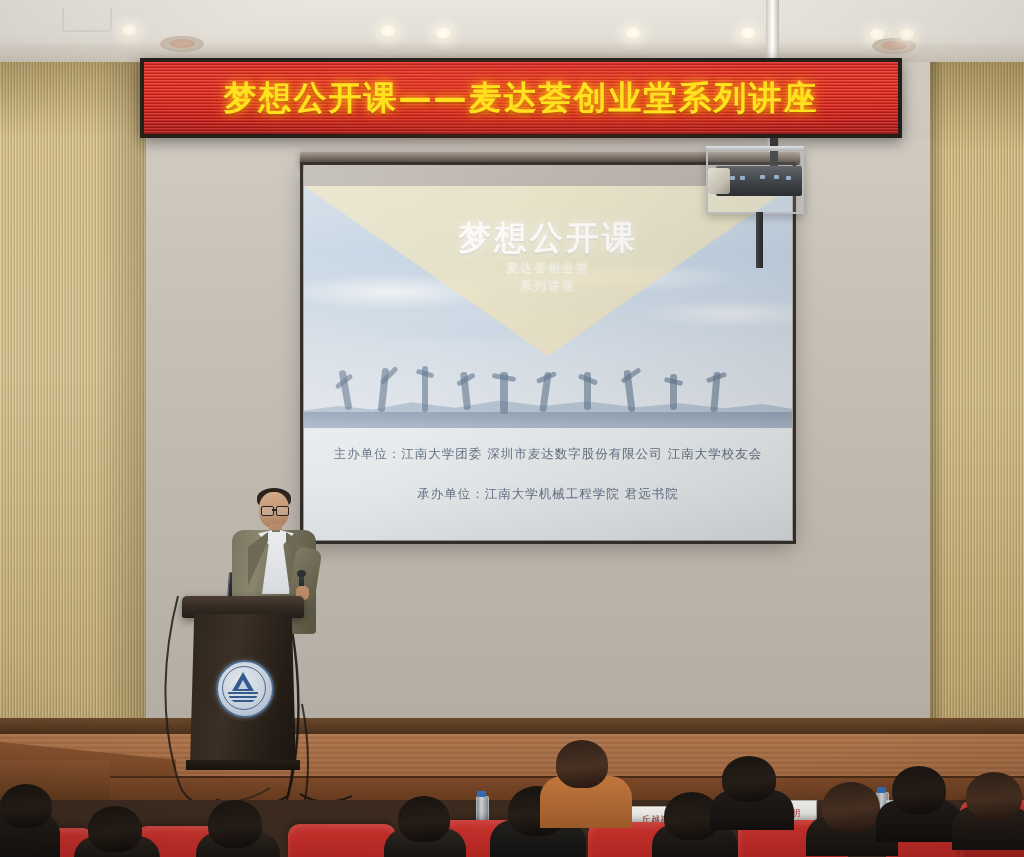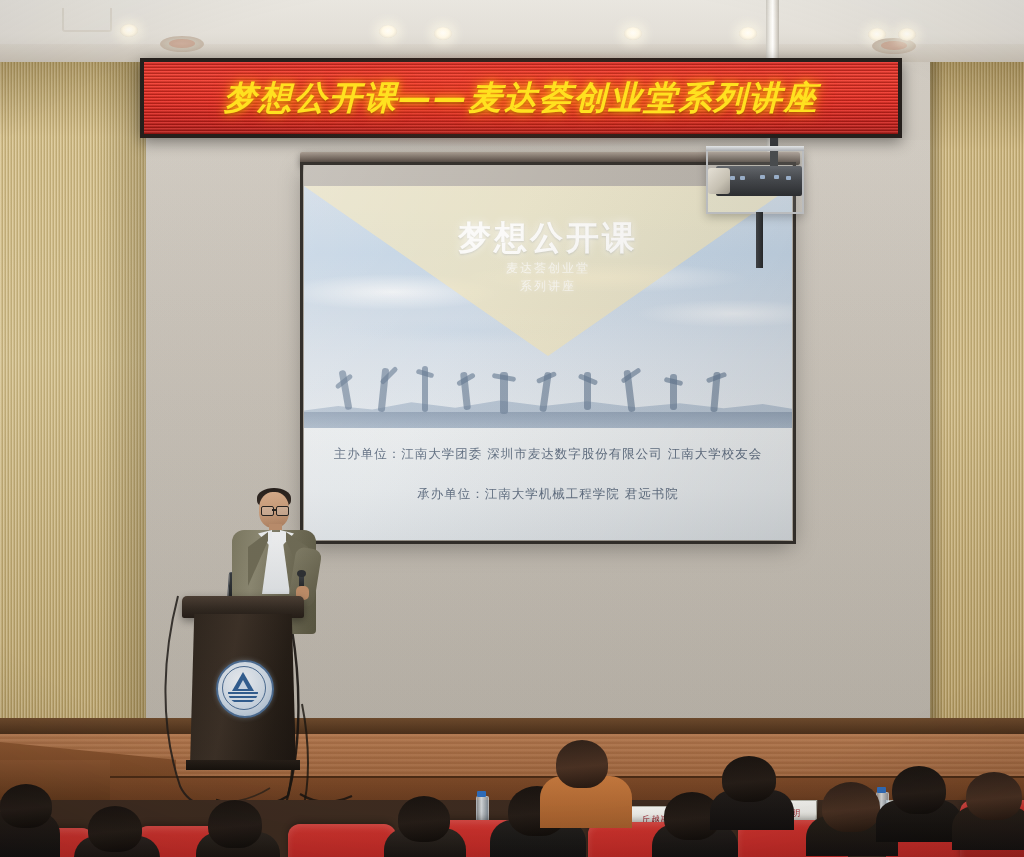--- a/index.html
+++ b/index.html
@@ -63,21 +63,21 @@
     box-shadow:0 4px 14px rgba(0,0,0,.45);}
   #banner{position:relative;width:100%;height:100%;
     background:linear-gradient(180deg,#e8201a 0%,#f42a1d 18%,#ee1f16 50%,#d41410 82%,#b60f0c 100%);
     display:flex;align-items:center;justify-content:center;overflow:hidden;}
   #banner-scan{position:absolute;left:0;top:0;width:100%;height:100%;
     background:repeating-linear-gradient(180deg,
       rgba(255,255,255,.13) 0px,rgba(255,255,255,.13) 1px,
       rgba(0,0,0,.26) 2px,rgba(0,0,0,.26) 3px);}
   #banner-text{position:relative;z-index:2;color:#ffe11f;
     font-size:33px;font-weight:bold;letter-spacing:2px;white-space:nowrap;
-    text-shadow:0 0 7px rgba(255,190,20,.95),0 0 16px rgba(255,140,10,.7),0 2px 2px rgba(120,20,0,.6);font-style:italic;}
+    text-shadow:0 0 7px rgba(255,190,20,.95),0 0 16px rgba(255,140,10,.7),0 2px 2px rgba(120,20,0,.6);}
   #banner-glow{left:130px;top:50px;width:782px;height:98px;
     background:radial-gradient(ellipse at 50% 50%,rgba(255,70,30,.30),rgba(255,60,20,0) 70%);
     pointer-events:none;}
 
   
   #screen-roller{left:300px;top:152px;width:500px;height:13px;
     background:linear-gradient(180deg,#a89c92,#6f645c 55%,#3b332d);border-radius:2px;
     box-shadow:0 3px 7px rgba(0,0,0,.4);}
   #screen{left:304px;top:164px;width:488px;height:376px;
     background:#d9dee3;box-shadow:0 6px 22px rgba(0,0,0,.35);overflow:hidden;}

